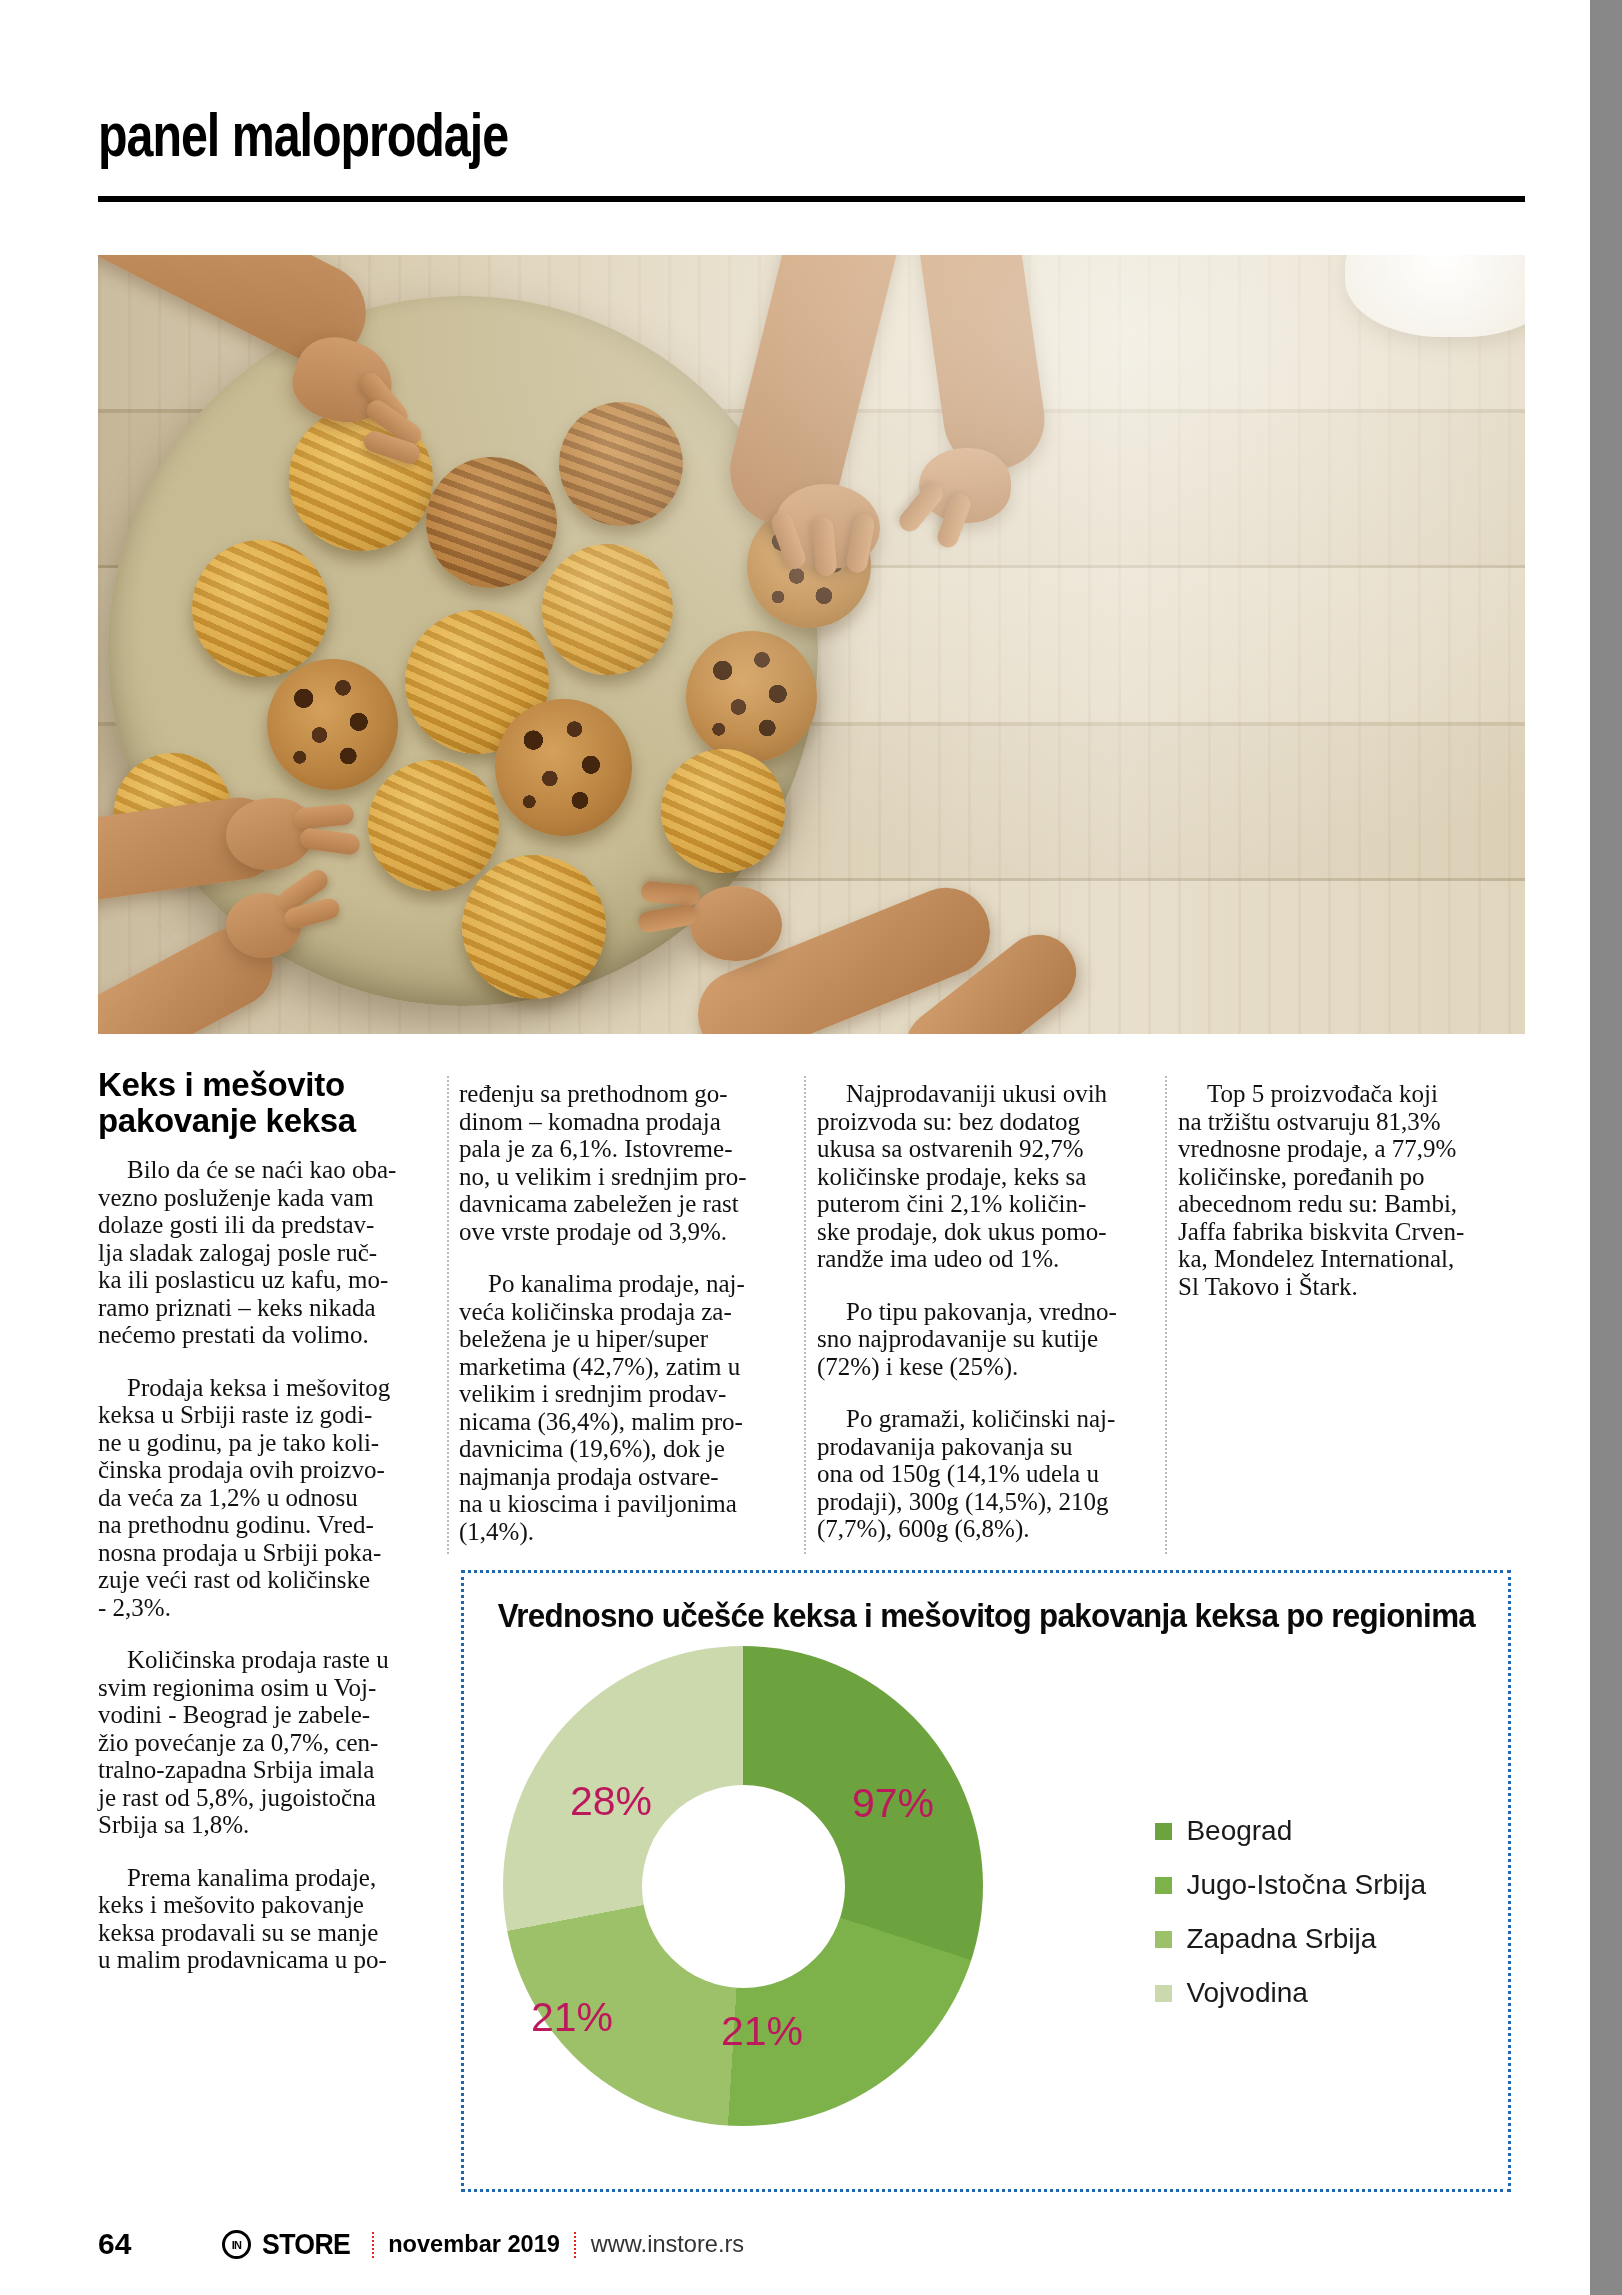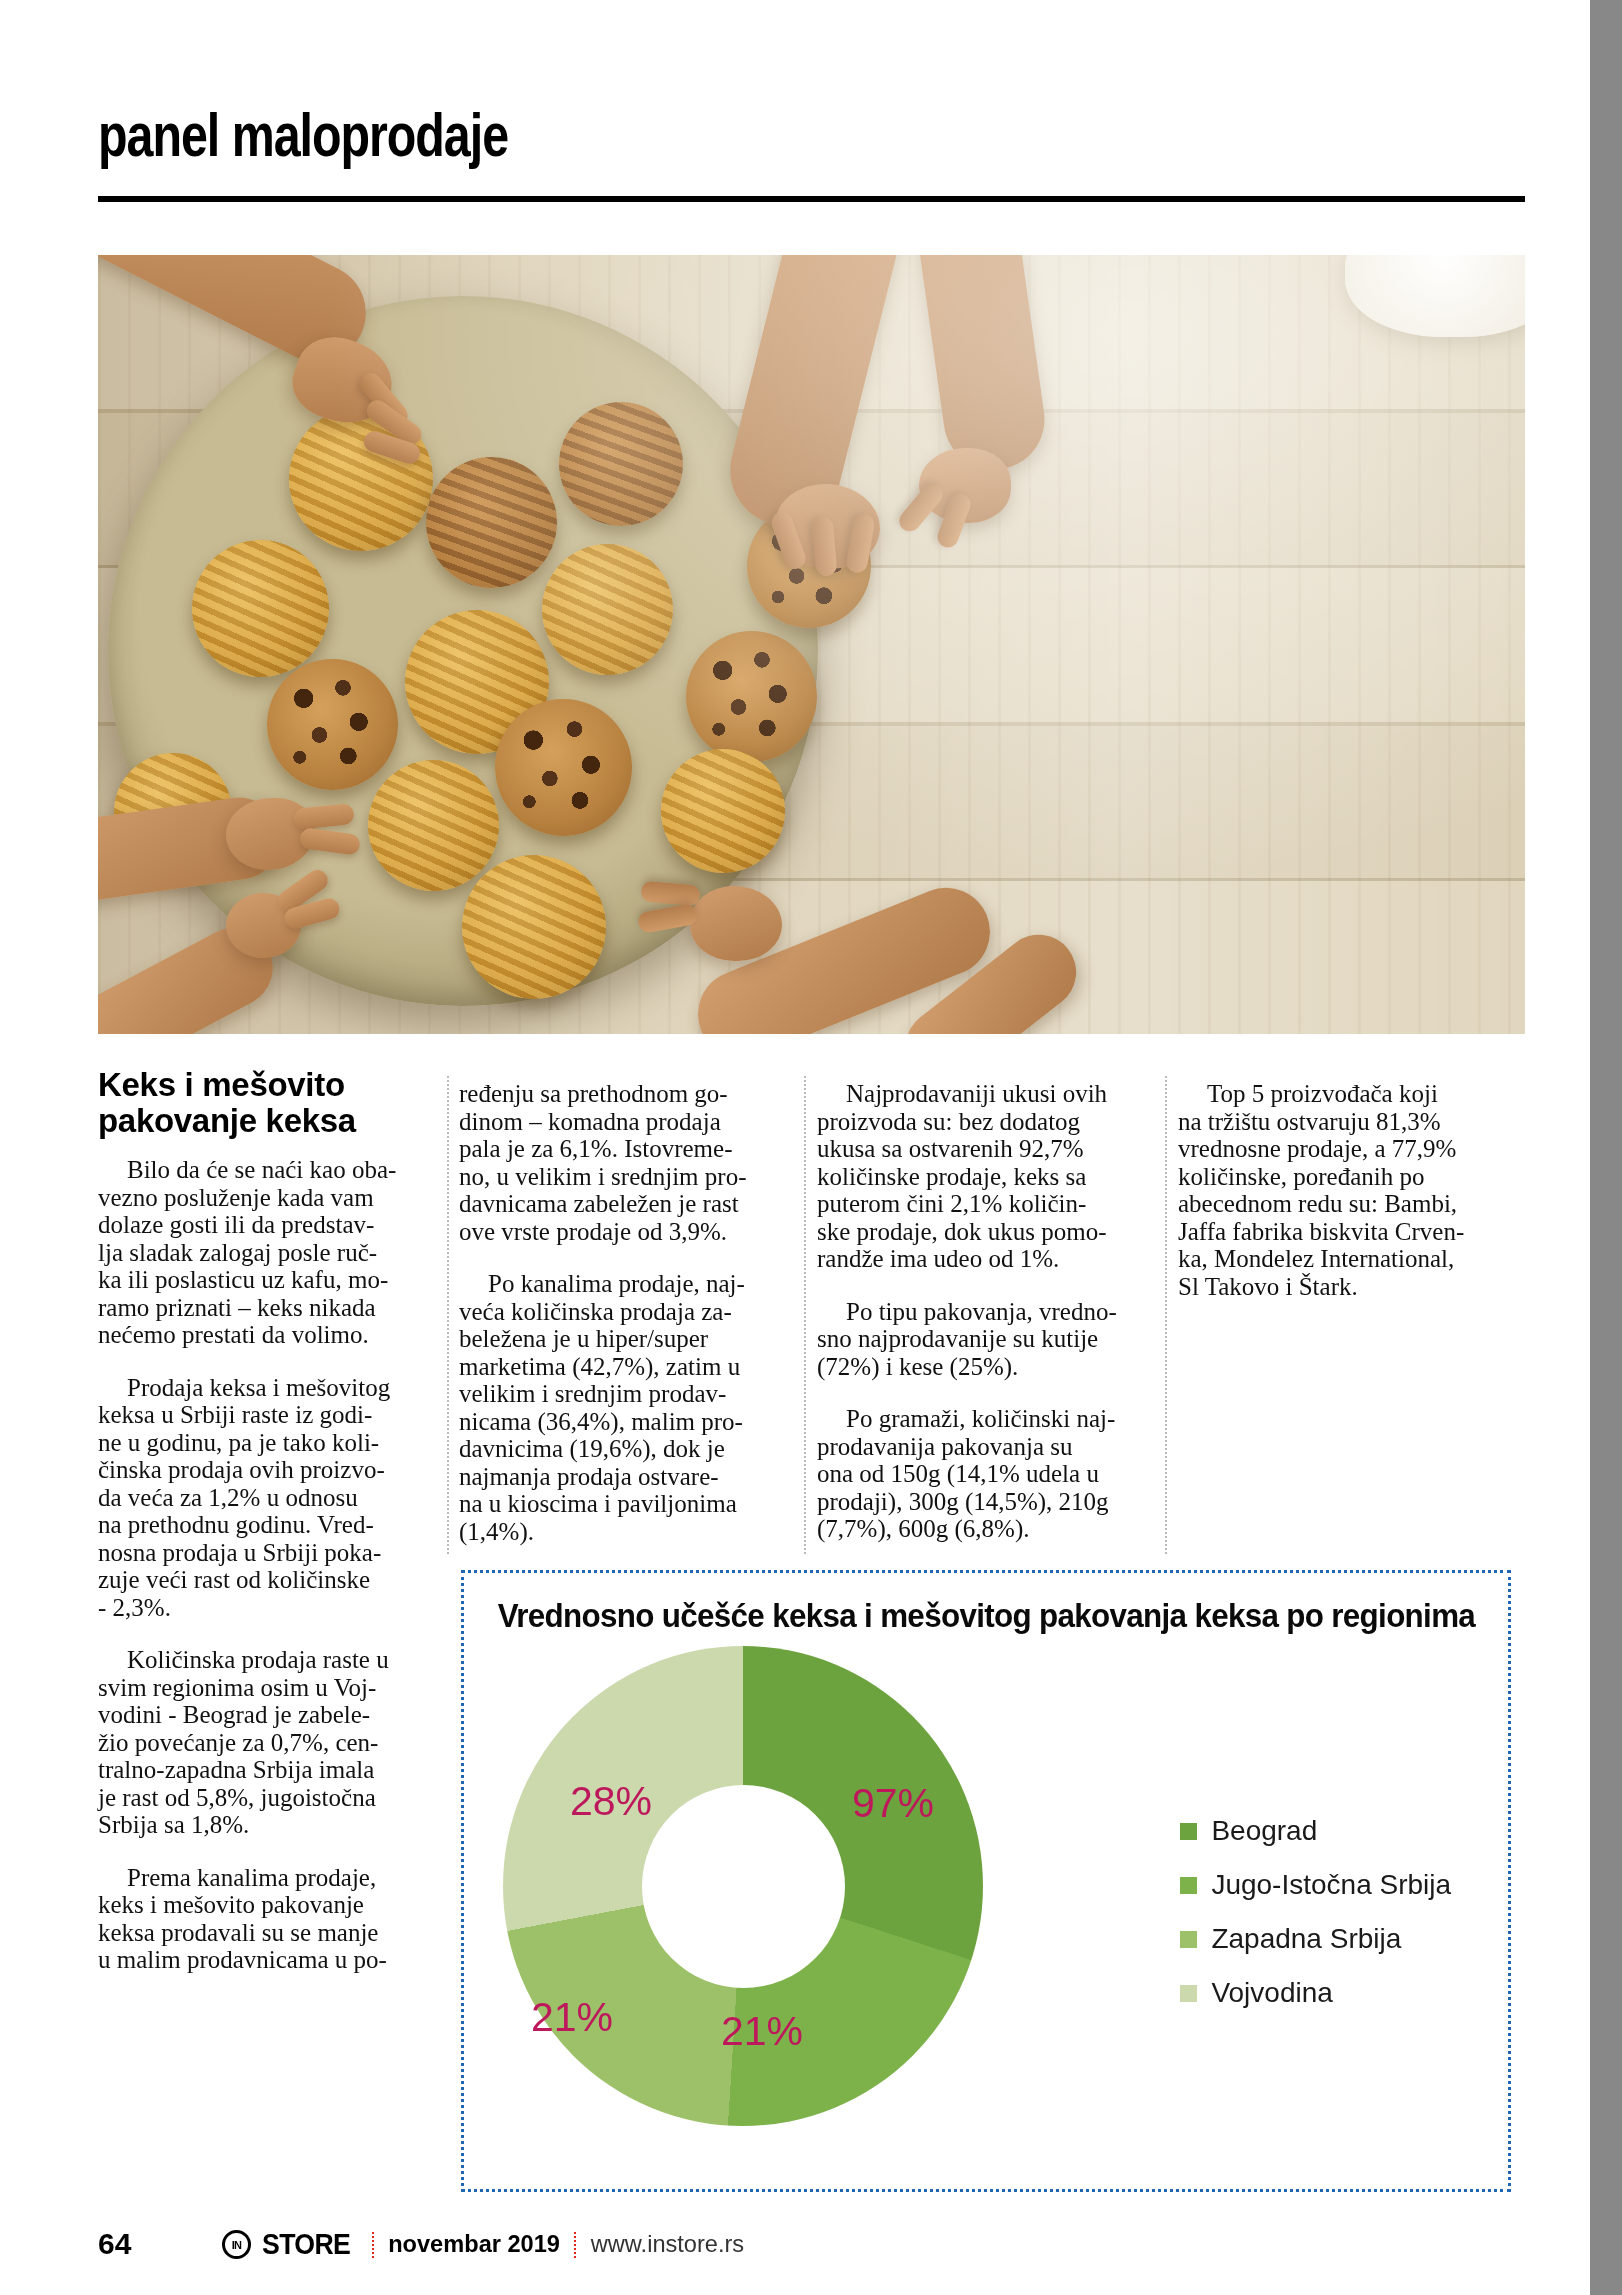--- a/index.html
+++ b/index.html
@@ -59,21 +59,21 @@
                font-family:"Liberation Sans",sans-serif;font-weight:700;font-size:33px;color:#0a0a0a;}
   .chart-title span{display:inline-block;transform:scaleX(.95);letter-spacing:-0.7px;}
   .donut{position:absolute;left:39px;top:73px;width:480px;height:480px;border-radius:50%;}
   .hole{position:absolute;left:139px;top:139px;width:203px;height:203px;border-radius:50%;background:#fff;}
   .slice-label{position:absolute;transform:translate(-50%,-50%);
                font-family:"Liberation Sans",sans-serif;font-size:41px;color:#be185d;}
   .lbl-0{left:429px;top:230px;}  
   .lbl-1{left:298px;top:458px;}  
   .lbl-2{left:108px;top:444px;}  
   .lbl-3{left:147px;top:228px;}  
-  .legend{position:absolute;left:716px;top:242px;}
+  .legend{position:absolute;left:691px;top:242px;}
   .legend-item{display:flex;align-items:center;margin-bottom:22px;}
   .swatch{width:17px;height:17px;margin-right:14.4px;flex:0 0 auto;}
   .legend-label{font-family:"Liberation Sans",sans-serif;font-size:28px;color:#1a1a1a;white-space:nowrap;}
 
   
   .footer{position:absolute;left:0;top:2226px;width:1623px;height:39px;
           font-family:"Liberation Sans",sans-serif;color:#000;}
   .pageno{position:absolute;left:98px;top:1.3px;font-weight:700;font-size:30px;}
   .foot-group{position:absolute;left:222px;top:0;display:flex;align-items:center;height:37px;}
   .instore-logo{width:29px;height:29px;border:3.3px solid #000;border-radius:50%;box-sizing:border-box;

